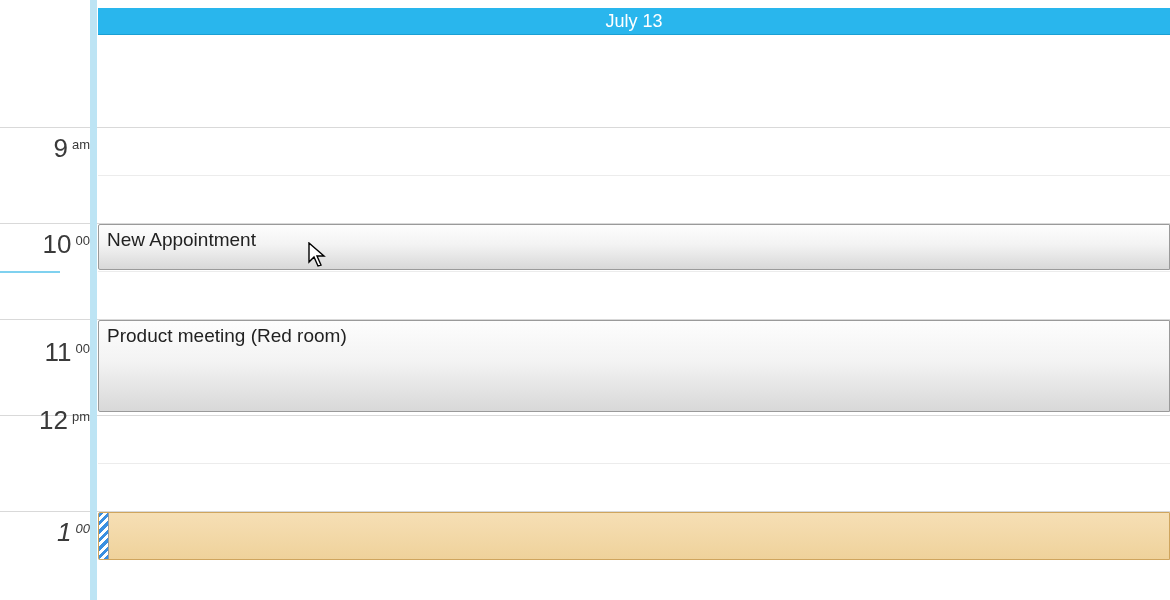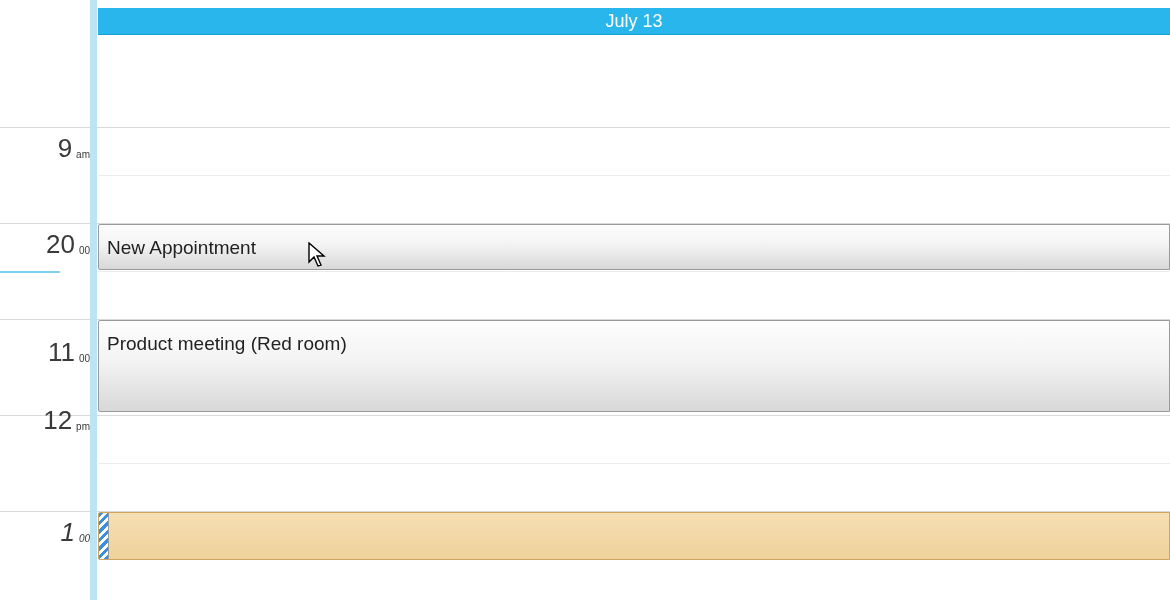--- a/index.html
+++ b/index.html
@@ -65,35 +65,35 @@
     text-align: right;
     color: #3a3a3a;
   }
   .hour-label .hour {
     font-size: 26px;
     font-weight: 400;
     display: inline-block;
     margin-right: 4px;
   }
   .hour-label .minute {
-    font-size: 10px;
+    font-size: 13px;
     vertical-align: top;
     display: inline-block;
-    margin-top: 16px;
+    margin-top: 4px;
   }
   
   .appt {
     position: absolute;
     left: 98px;
     width: 1072px;
     border: 1px solid #9a9a9a;
     border-radius: 2px 0 0 2px;
     font-size: 19px;
     color: #222;
-    padding: 12px 8px;
+    padding: 4px 8px;
     z-index: 3;
     overflow: hidden;
   }
   .appt.gray {
     background: linear-gradient(to bottom, #fdfdfd 0%, #f3f3f3 45%, #d8d8d8 100%);
   }
   .appt.green {
     background: linear-gradient(to bottom, #9ed94a 0%, #8ecf35 50%, #76b828 100%);
     border-color: #6aa522;
   }
@@ -147,21 +147,21 @@
 
   <svg class="cursor" width="20" height="26" style="left: 308px; top: 242px;">
     <path d="M1 1 L1 20 L6 15 L10 24 L13 23 L9 14 L16 14 Z" fill="#fff" stroke="#000" stroke-width="1.4"></path>
   </svg>
 
 <div class="hour-line" style="top: 127px;"></div>
     <div class="half-line" style="top: 175px;"></div>
     <div class="hour-label" style="top: 133px;"><span class="hour">9</span><span class="minute">am</span></div>
     <div class="hour-line" style="top: 223px;"></div>
     <div class="half-line" style="top: 271px;"></div>
-    <div class="hour-label" style="top: 229px;"><span class="hour">20</span><span class="minute">00</span></div>
+    <div class="hour-label" style="top: 229px;"><span class="hour">10</span><span class="minute">00</span></div>
     <div class="hour-line" style="top: 319px;"></div>
     <div class="half-line" style="top: 367px;"></div>
     <div class="hour-label" style="top: 337px;"><span class="hour">11</span><span class="minute">00</span></div>
     <div class="hour-line" style="top: 415px;"></div>
     <div class="half-line" style="top: 463px;"></div>
     <div class="hour-label" style="top: 405px;"><span class="hour">12</span><span class="minute">pm</span></div>
     <div class="hour-line" style="top: 511px;"></div>
     <div class="half-line" style="top: 559px;"></div>
     <div class="hour-label" style="top: 517px; font-style: italic;"><span class="hour">1</span><span class="minute">00</span></div>
     <div class="appt gray" style="top: 224px; height: 46px;"><span>New Appointment</span></div>

